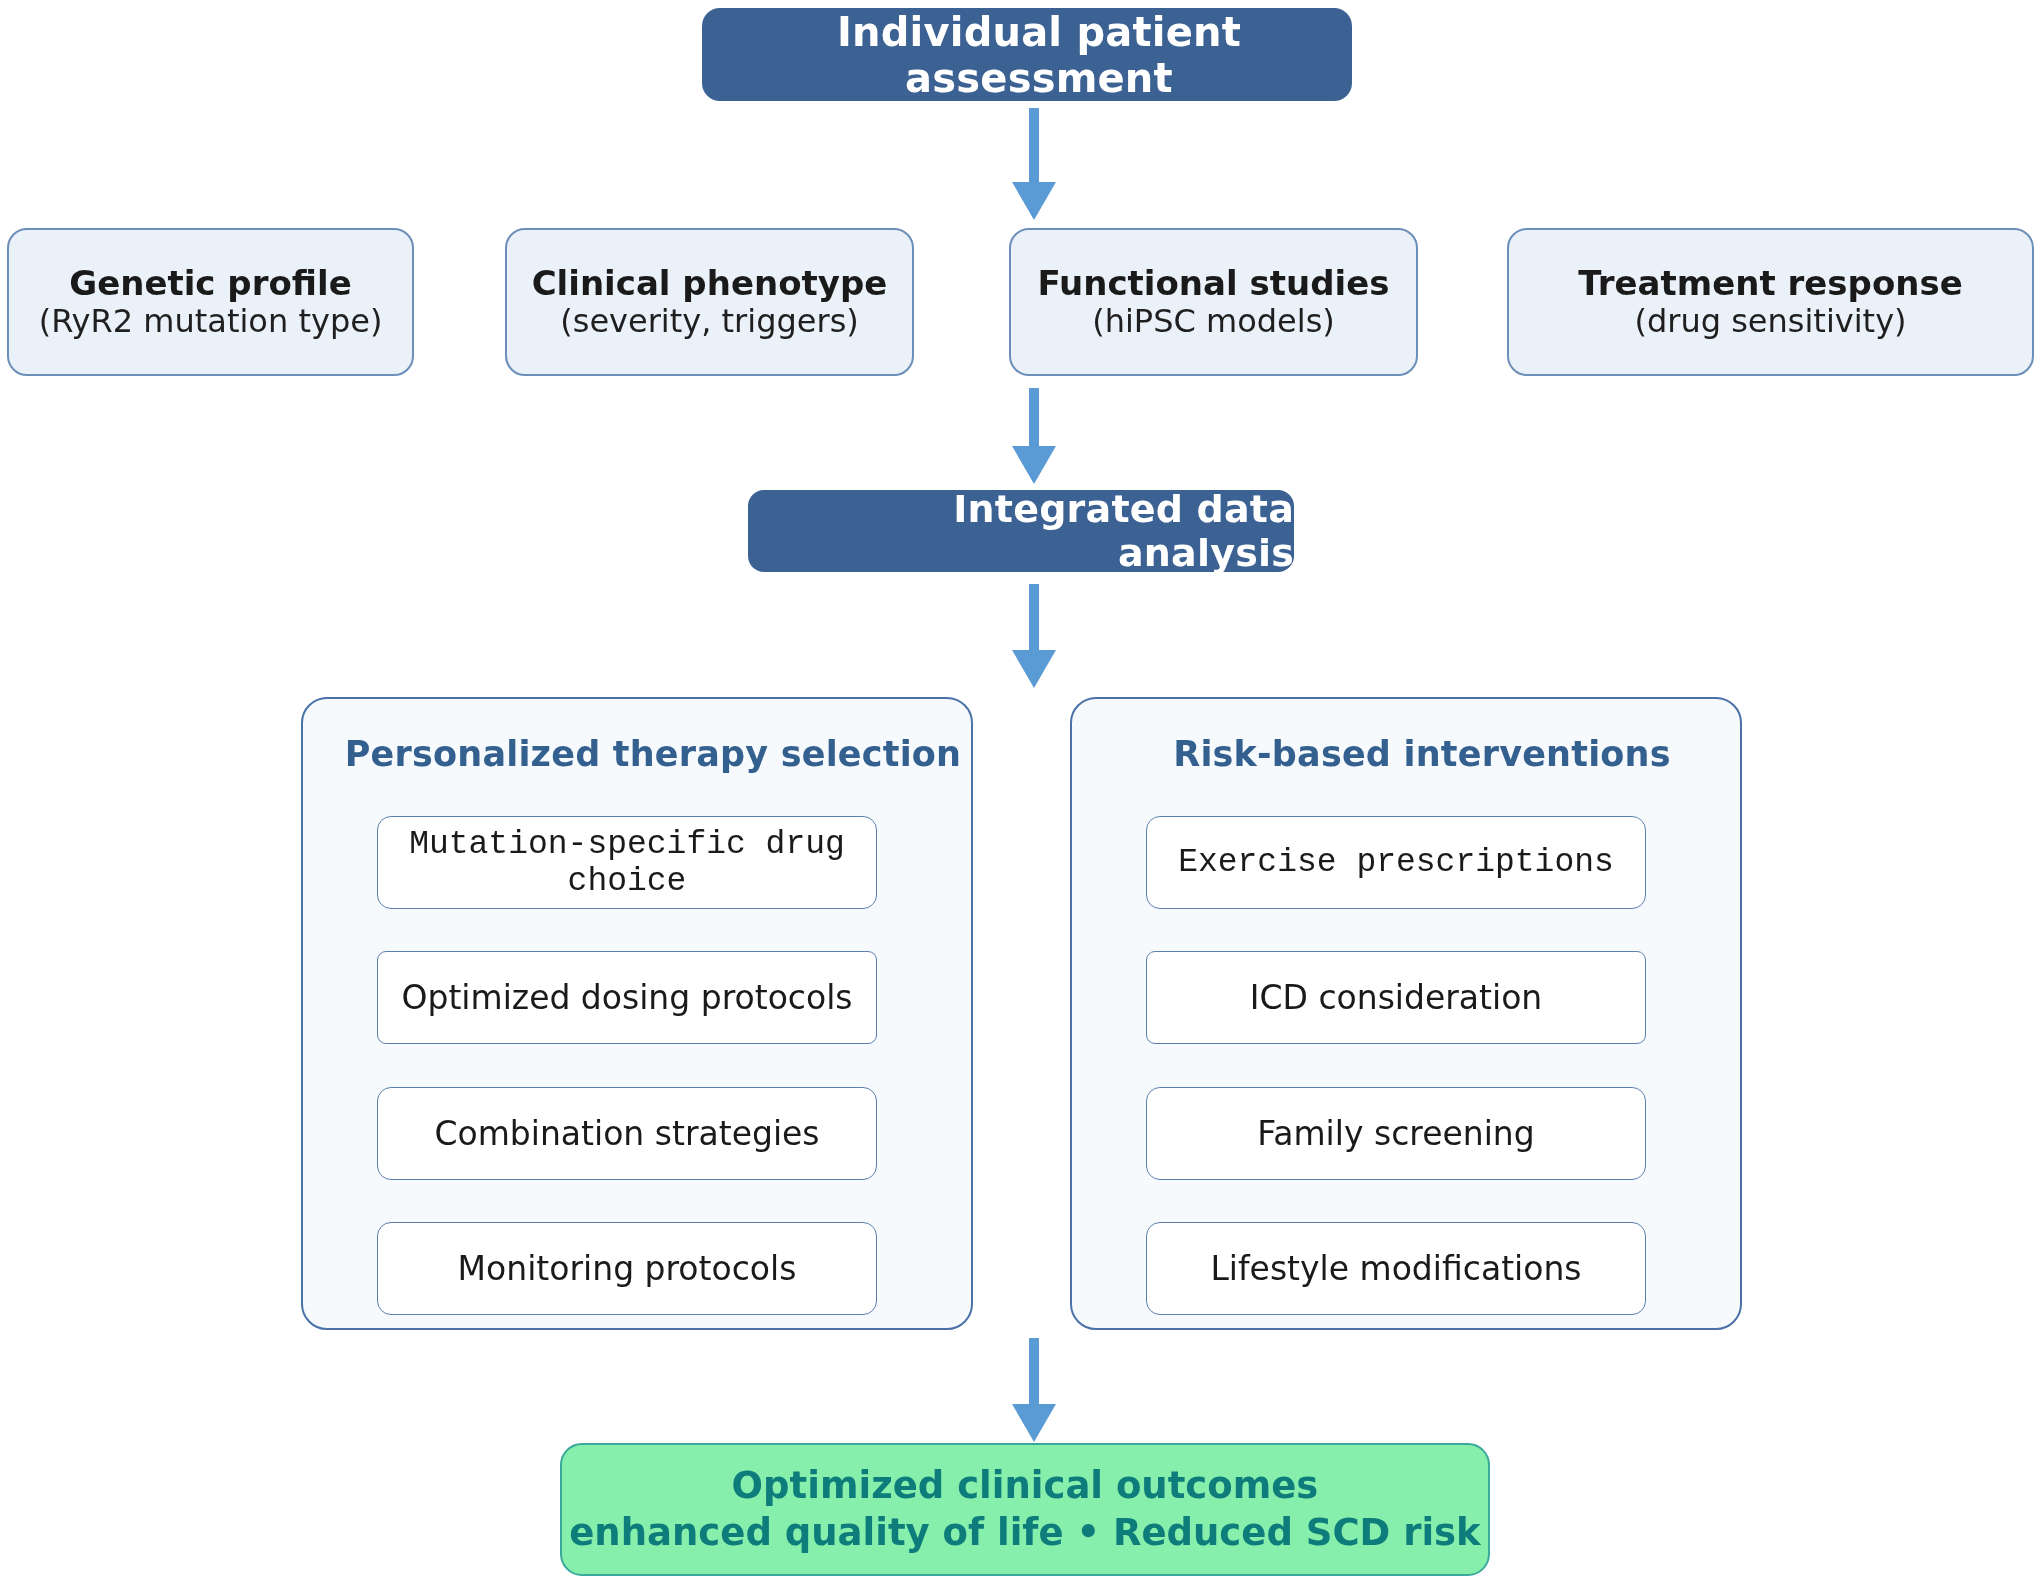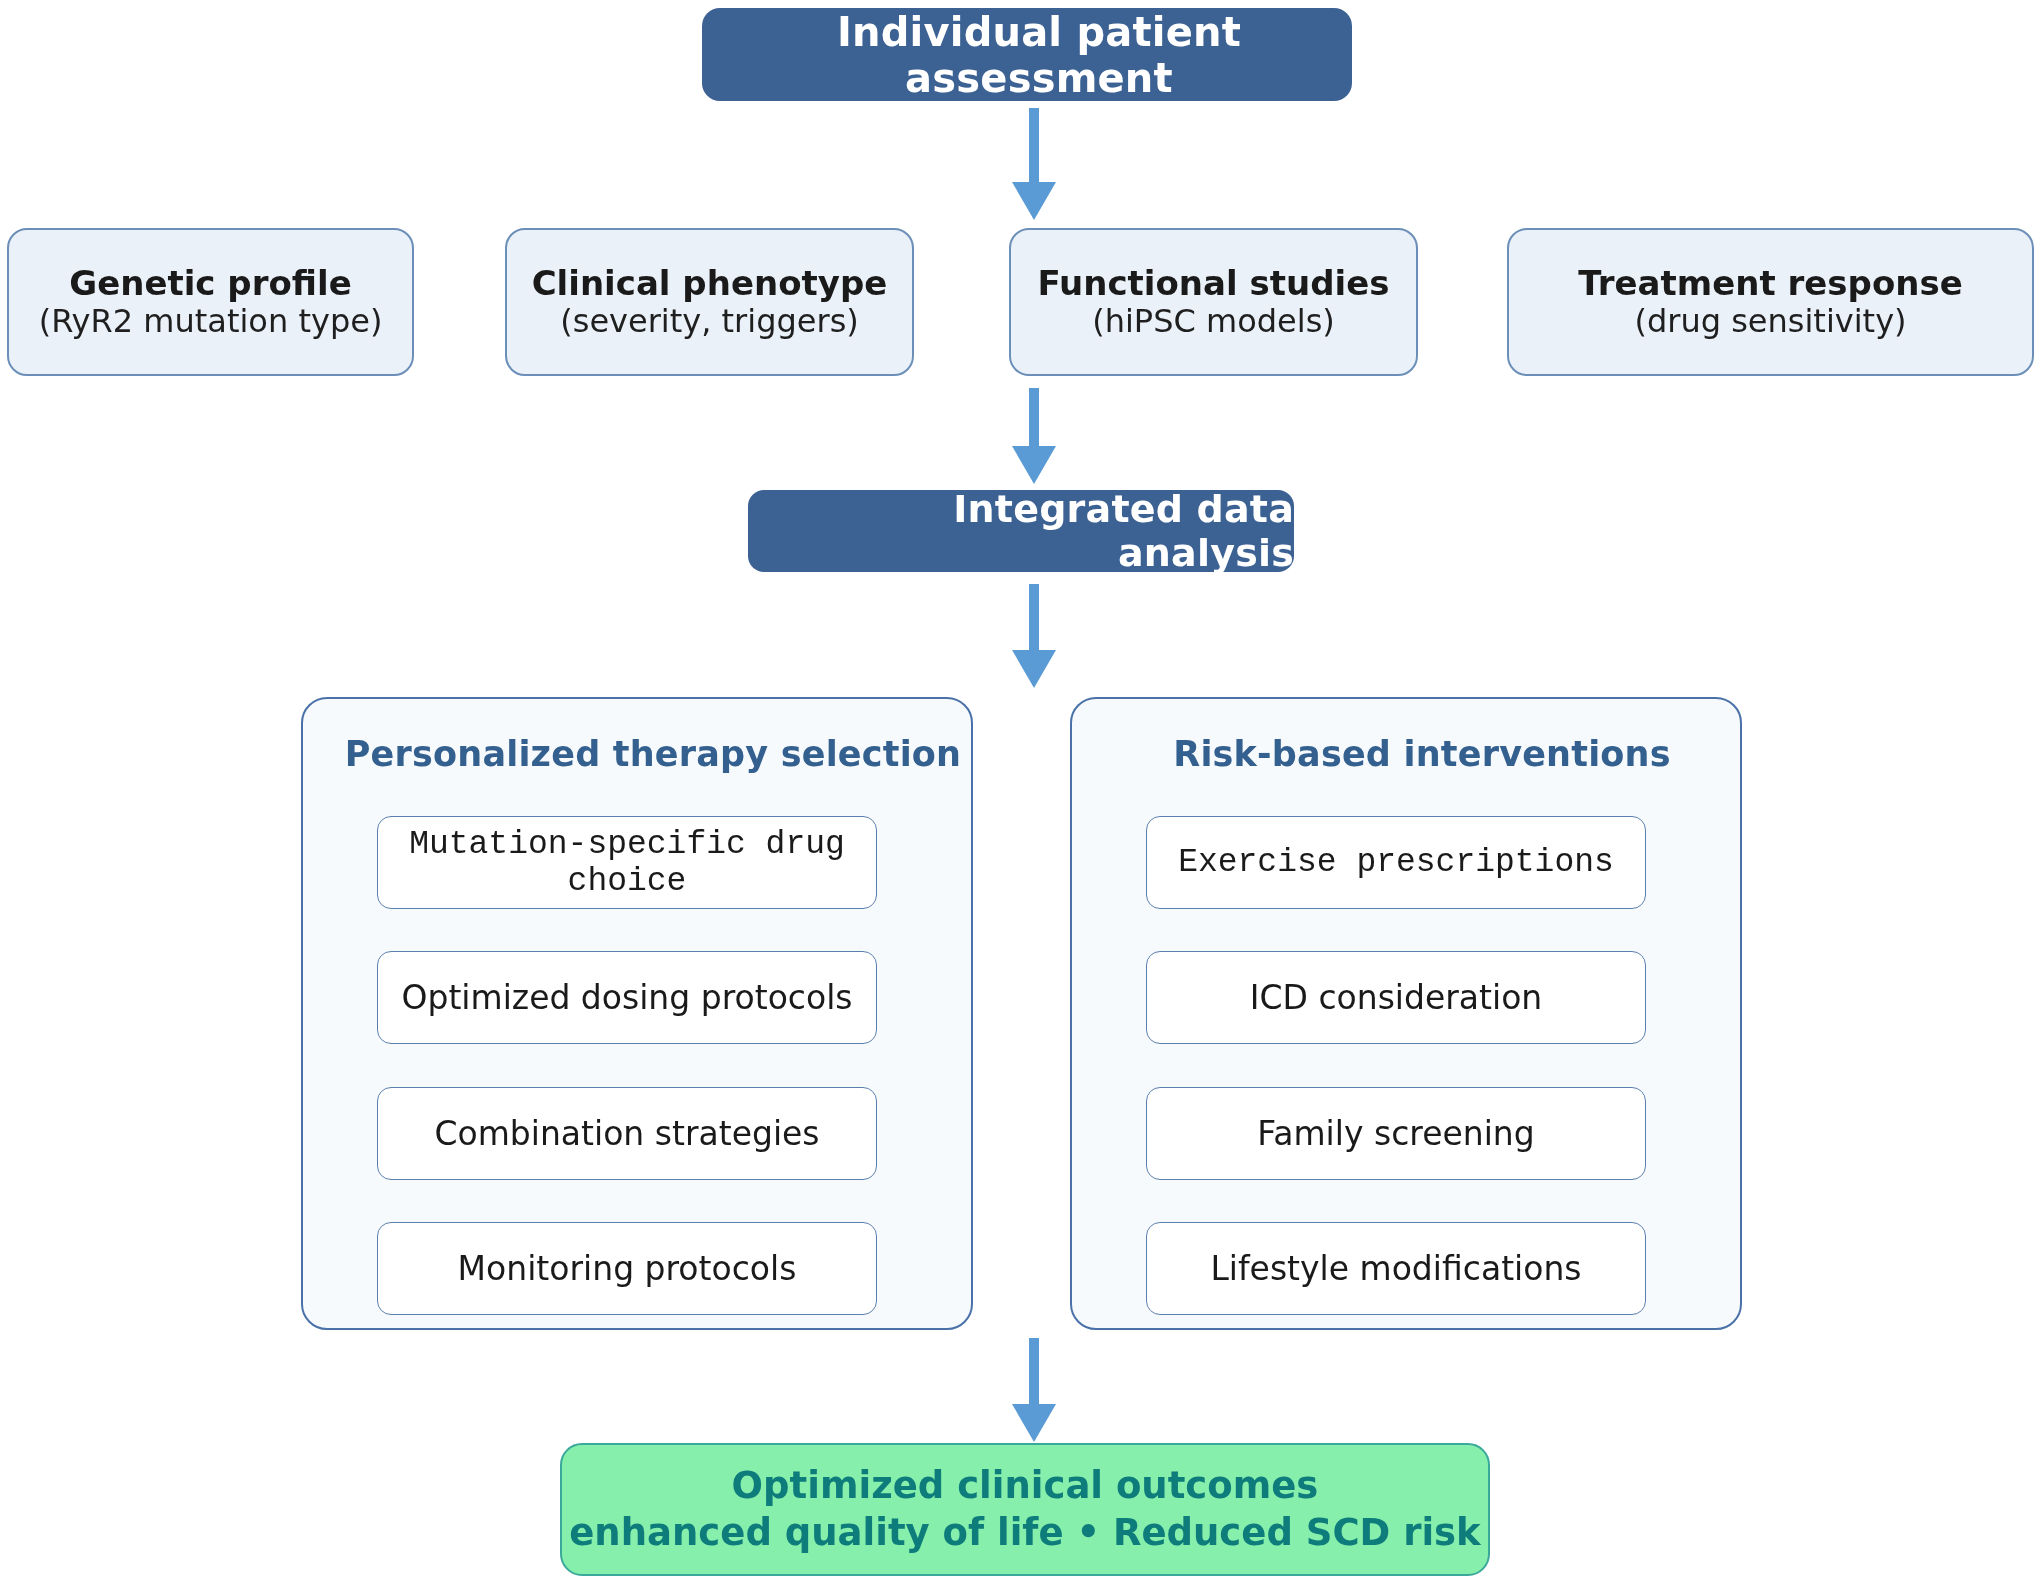--- a/index.html
+++ b/index.html
@@ -160,21 +160,21 @@
     box-sizing: border-box;
     display: flex;
     align-items: center;
     justify-content: center;
     text-align: center;
     font-size: 33px;
     color: #1a1a1a;
     padding: 0 10px;
   }
   .item-0 { top: 117px; font-family: Liberation Mono, monospace; }
-  .item-1 { top: 252px; }
+  .item-1 { top: 252px; border-radius: 9px; }
   .item-2 { top: 388px; }
   .item-3 { top: 523px; }
 
   
   #box-outcome {
     position: absolute;
     left: 560px;
     top: 1443px;
     width: 930px;
     height: 133px;

